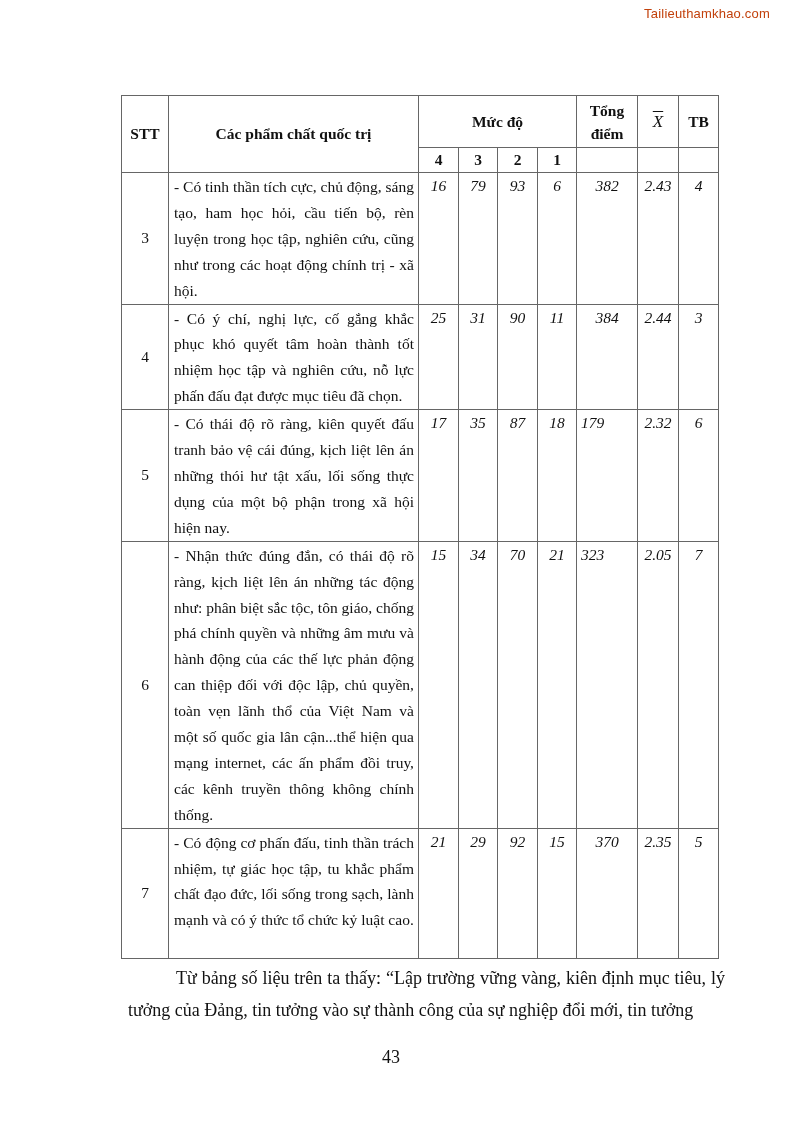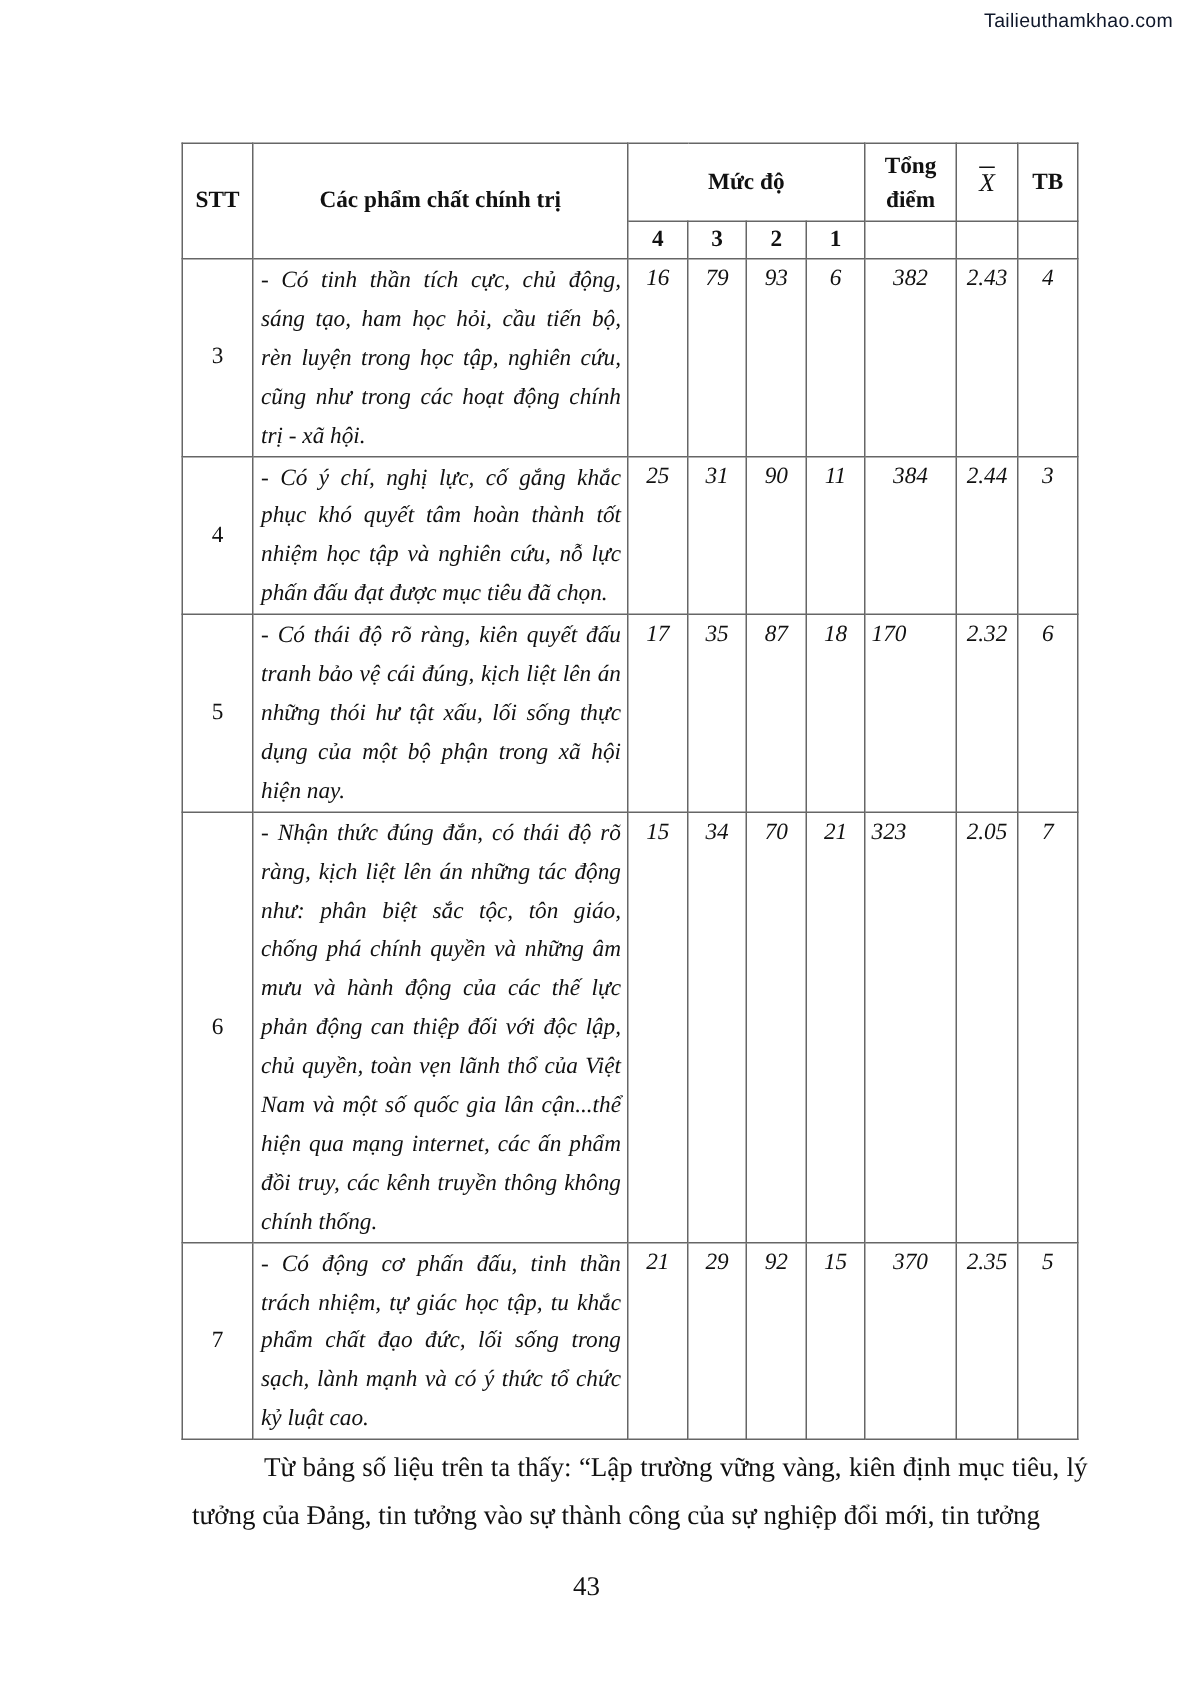--- a/index.html
+++ b/index.html
@@ -1,28 +1,28 @@
 <!DOCTYPE html>
 <html><head>
 <meta charset="utf-8">
 <style>
   html, body { margin: 0; padding: 0; background: #ffffff; }
   body { width: 794px; height: 1123px; position: relative; overflow: hidden;
          font-family: "Liberation Serif", "DejaVu Serif", serif; color: #111; }
-  .watermark { position: absolute; top: 6px; right: 12px; font-family: "Liberation Sans", "DejaVu Sans", sans-serif;
-               font-size: 13px; color: #0f172a; letter-spacing: 0.2px; }
+  .watermark { position: absolute; top: 6px; right: 24px; font-family: "Liberation Sans", "DejaVu Sans", sans-serif;
+               font-size: 13px; color: #c2410c; letter-spacing: 0.2px; }
   table.doc-table { position: absolute; left: 121px; top: 95px; border-collapse: collapse;
                     table-layout: fixed; width: 597px; font-size: 15.5px; }
   table.doc-table td, table.doc-table th { border: 1px solid #666; padding: 0; vertical-align: top; }
   th { font-weight: bold; text-align: center; vertical-align: middle !important; }
   .h1 th { height: 51px; }
   .h2 th { height: 24px; }
   .stt-cell { text-align: center; vertical-align: middle !important; }
   .content-cell { text-align: justify; text-align-last: left; padding: 1px 4px 0 5px !important;
-                  line-height: 25.9px; font-style: italic; }
+                  line-height: 25.9px; }
   .num { text-align: center; padding-top: 3px !important; line-height: 20px; font-style: italic; }
   .num.left { text-align: left; padding-left: 4px !important; }
   .xbar { font-style: italic; font-weight: normal; text-decoration: overline; font-size: 17px; }
   .para { position: absolute; left: 121px; width: 597px; font-size: 18px; line-height: 32px; text-align: justify; }
   .p1 { top: 955px; text-indent: 48px; }
   .page-num { position: absolute; top: 1047px; left: 0; width: 782px; text-align: center; font-size: 18px; }
 </style>
 </head>
 <body>
 
@@ -36,21 +36,21 @@
       <col style="width:39px">
     <col style="width:40px">
       <col style="width:39px">
       <col style="width:61px">
       <col style="width:41px">
       <col style="width:40px">
   </colgroup>
   <tbody>
       <tr class="h1">
     <th rowspan="2">STT</th>
-    <th rowspan="2">Các phẩm chất chính trị</th>
+    <th rowspan="2">Các phẩm chất quốc trị</th>
     <th colspan="4">Mức độ</th>
     <th style="line-height:23px;font-family:Liberation Serif, serif;">
       <span>Tổng</span><br>
       <span>điểm</span>
     </th>
     <th><span class="xbar">X</span></th>
     <th>TB</th>
   </tr>
   <tr class="h2">
     <th>4</th>
@@ -86,21 +86,21 @@
     <td class="num">3</td>
   </tr>
 
   <tr style="height:131px">
     <td class="stt-cell">5</td>
     <td class="content-cell">- Có thái độ rõ ràng, kiên quyết đấu tranh bảo vệ cái đúng, kịch liệt lên án những thói hư tật xấu, lối sống thực dụng của một bộ phận trong xã hội hiện nay.</td>
     <td class="num">17</td>
     <td class="num">35</td>
     <td class="num">87</td>
     <td class="num">18</td>
-    <td class="num left">170</td>
+    <td class="num left">179</td>
     <td class="num">2.32</td>
     <td class="num">6</td>
   </tr>
 
   <tr style="height:284px">
     <td class="stt-cell">6</td>
     <td class="content-cell">- Nhận thức đúng đắn, có thái độ rõ ràng, kịch liệt lên án những tác động như: phân biệt sắc tộc, tôn giáo, chống phá chính quyền và những âm mưu và hành động của các thế lực phản động can thiệp đối với độc lập, chủ quyền, toàn vẹn lãnh thổ của Việt Nam và một số quốc gia lân cận...thể hiện qua mạng internet, các ấn phẩm đồi truy, các kênh truyền thông không chính thống.</td>
     <td class="num">15</td>
     <td class="num">34</td>
     <td class="num">70</td>

